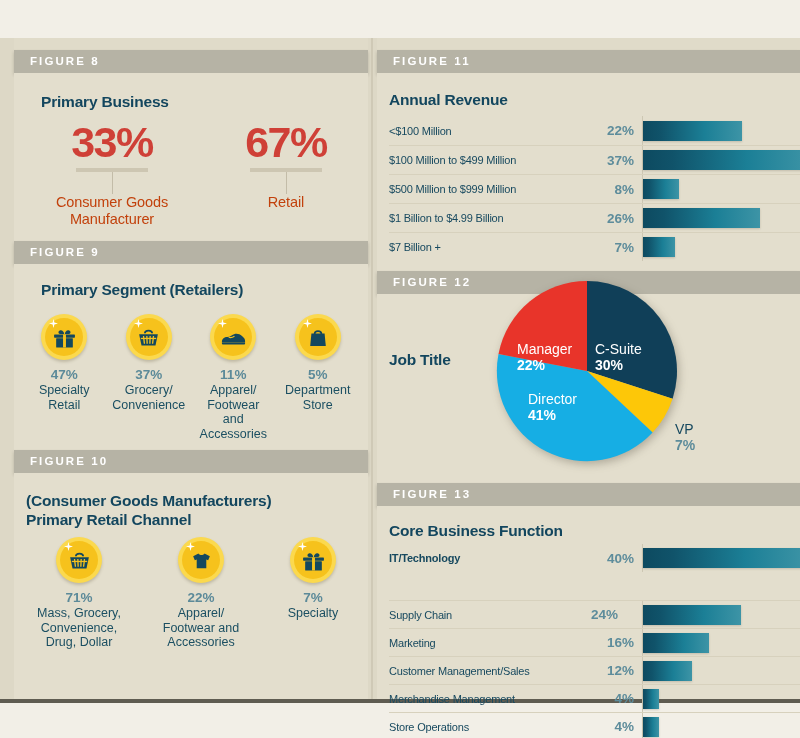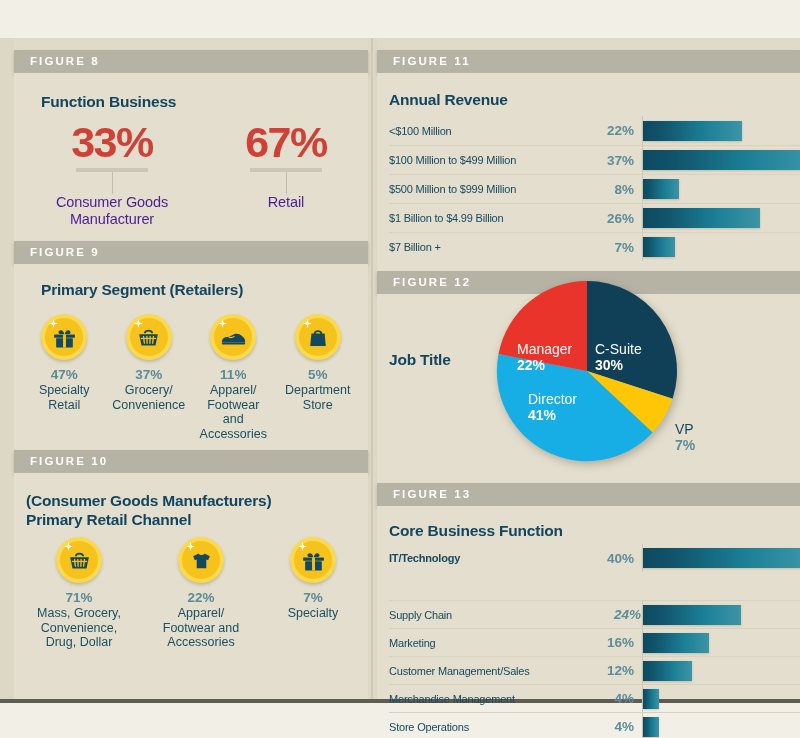--- a/index.html
+++ b/index.html
@@ -46,21 +46,21 @@
   }
 
   
   .big-pct{
     color:#cf4037; font-weight:bold; font-size:43px; line-height:43px;
     letter-spacing:-1.5px; text-align:center;
   }
   .pct-underline{ width:72px; height:4px; background:#cdc6b2; margin:4px auto 0; }
   .pct-stem{ width:1px; height:22px; background:#c3bca8; margin:0 auto; }
   .pct-caption{
-    color:#4c1d95; font-size:14.5px; line-height:17px; text-align:center;
+    color:#c2410c; font-size:14.5px; line-height:17px; text-align:center;
     letter-spacing:-.1px;
   }
 
   
   .badge{
     position:relative; width:46px; height:46px; border-radius:50%;
     background:#fbd94e; margin:0 auto;
     box-shadow:0 2px 3px rgba(110,100,70,.30);
   }
   .badge:before{
@@ -129,21 +129,21 @@
   <div class="board" style="background:transparent;">
 
     <div class="col col-left"></div>
     <div class="col col-right"></div>
     <div class="col-divider"></div>
 
     <div class="fig-head" style="left:14px; top:12px; width:354px;">
       <span>FIGURE 8</span>
     </div>
     <div class="panel" style="left:14px; top:35px; width:354px; height:168px;">
-      <div class="p-title" style="position:absolute; left:27px; top:19px;">Function Business</div>
+      <div class="p-title" style="position:absolute; left:27px; top:19px;">Primary Business</div>
 
       <div style="position:absolute; left:18px; top:48px; width:160px;">
         <div class="big-pct">33%</div>
         <div class="pct-underline"></div>
         <div class="pct-stem"></div>
         <div class="pct-caption">Consumer Goods<br>Manufacturer</div>
       </div>
 
       <div style="position:absolute; left:192px; top:48px; width:160px;">
         <div class="big-pct">67%</div>
@@ -412,21 +412,21 @@
           <div class="brow" style="height: 28px;">
             <div class="lbl" style="width: 196px; font-weight: bold;">IT/Technology</div>
             <div class="val" style="width: 57px; padding-right: 8px;">40%</div>
             <div class="bar-zone">
               <div class="bar-axis"></div>
               <div class="bar" style="left: 1px; height: 20px; width: 164px;"></div>
             </div>
           </div>
           <div class="brow" style="height: 28px; margin-top: 28px;">
             <div class="lbl" style="width: 196px;">Supply Chain</div>
-            <div class="val" style="width: 57px; padding-right: 1px; font-style: italic;">24%</div>
+            <div class="val" style="width: 57px; padding-right: 24px;">24%</div>
             <div class="bar-zone">
               <div class="bar-axis"></div>
               <div class="bar" style="left: 1px; height: 20px; width: 98px;"></div>
             </div>
           </div>
           <div class="brow" style="height: 28px;">
             <div class="lbl" style="width: 196px;">Marketing</div>
             <div class="val" style="width: 57px; padding-right: 8px;">16%</div>
             <div class="bar-zone">
               <div class="bar-axis"></div>

